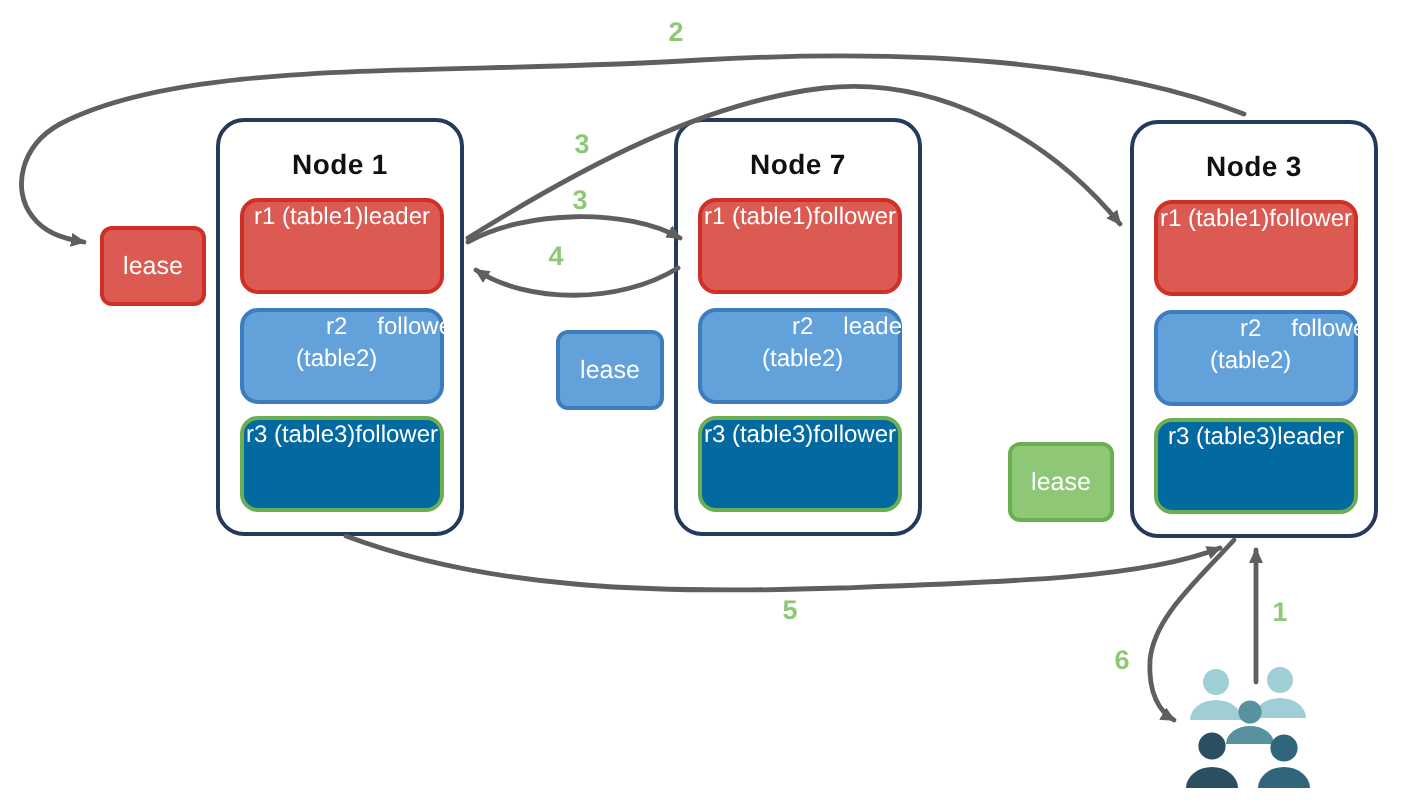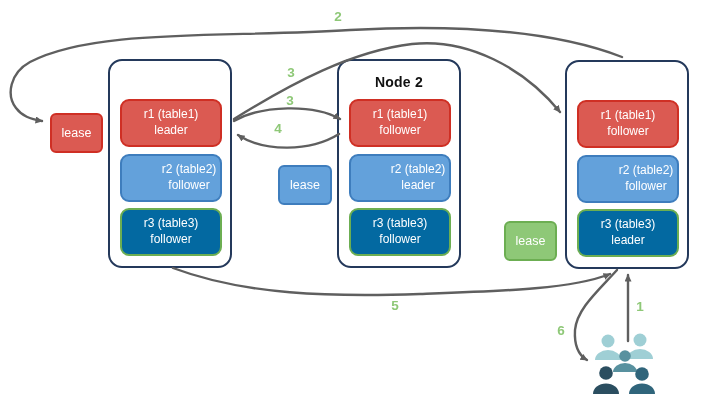--- a/index.html
+++ b/index.html
@@ -11,21 +11,21 @@
     position:absolute;width:124px;height:209px;background:#ffffff;
     border:2px solid #24395b;border-radius:14px;box-sizing:border-box;
   }
   .node-title{
     position:absolute;top:13px;left:0;right:0;text-align:center;
     font-weight:bold;font-size:14px;color:#111111;letter-spacing:.2px;
   }
   .replica{
     position:absolute;left:10px;width:102px;height:48px;border-radius:9px;
     border:2px solid;box-sizing:border-box;color:#ffffff;font-size:12px;
-    display:flex;flex-direction:column;justify-content:center;text-align:center;line-height:1.3;
+    display:flex;flex-direction:row;justify-content:center;text-align:center;line-height:1.3;
   }
   .replica.red{background:#db5a52;border-color:#cf2f24;}
   .replica.blue{background:#63a1db;border-color:#3e7dbd;padding-left:36px;}
   .replica.green{background:#0369a1;border-color:#6cae52;}
   .pos-r1{top:38px}.pos-r2{top:93px}.pos-r3{top:147px}
   .lease{
     position:absolute;height:40px;border-radius:6px;border:2px solid;color:#ffffff;
     font-size:12.5px;display:flex;align-items:center;justify-content:center;box-sizing:border-box;
   }
   .lease.red{background:#db5a52;border-color:#cf2f24;}
@@ -36,51 +36,53 @@
     font-weight:bold;font-size:13.5px;color:#8ec877;
   }
   #arrow-layer{position:absolute;left:0;top:0;pointer-events:none;}
 </style>
 </head>
 <body>
 
 <div id="canvas">
 
   <div class="node" style="left:108px;top:59px;">
+    <div class="node-title">Node 1</div>
     <div class="replica red pos-r1">
       <span>r1 (table1)</span>
       <span>leader</span>
     </div>
     <div class="replica blue pos-r2">
       <span>r2 (table2)</span>
       <span>follower</span>
     </div>
     <div class="replica green pos-r3">
       <span>r3 (table3)</span>
       <span>follower</span>
     </div>
   </div>
 
   <div class="node" style="left:337px;top:59px;">
-    <div class="node-title">Node 2</div>
+    <div class="node-title">Node 7</div>
     <div class="replica red pos-r1">
       <span>r1 (table1)</span>
       <span>follower</span>
     </div>
     <div class="replica blue pos-r2">
       <span>r2 (table2)</span>
       <span>leader</span>
     </div>
     <div class="replica green pos-r3">
       <span>r3 (table3)</span>
       <span>follower</span>
     </div>
   </div>
 
   <div class="node" style="left:565px;top:60px;">
+    <div class="node-title">Node 3</div>
     <div class="replica red pos-r1">
       <span>r1 (table1)</span>
       <span>follower</span>
     </div>
     <div class="replica blue pos-r2">
       <span>r2 (table2)</span>
       <span>follower</span>
     </div>
     <div class="replica green pos-r3">
       <span>r3 (table3)</span>

